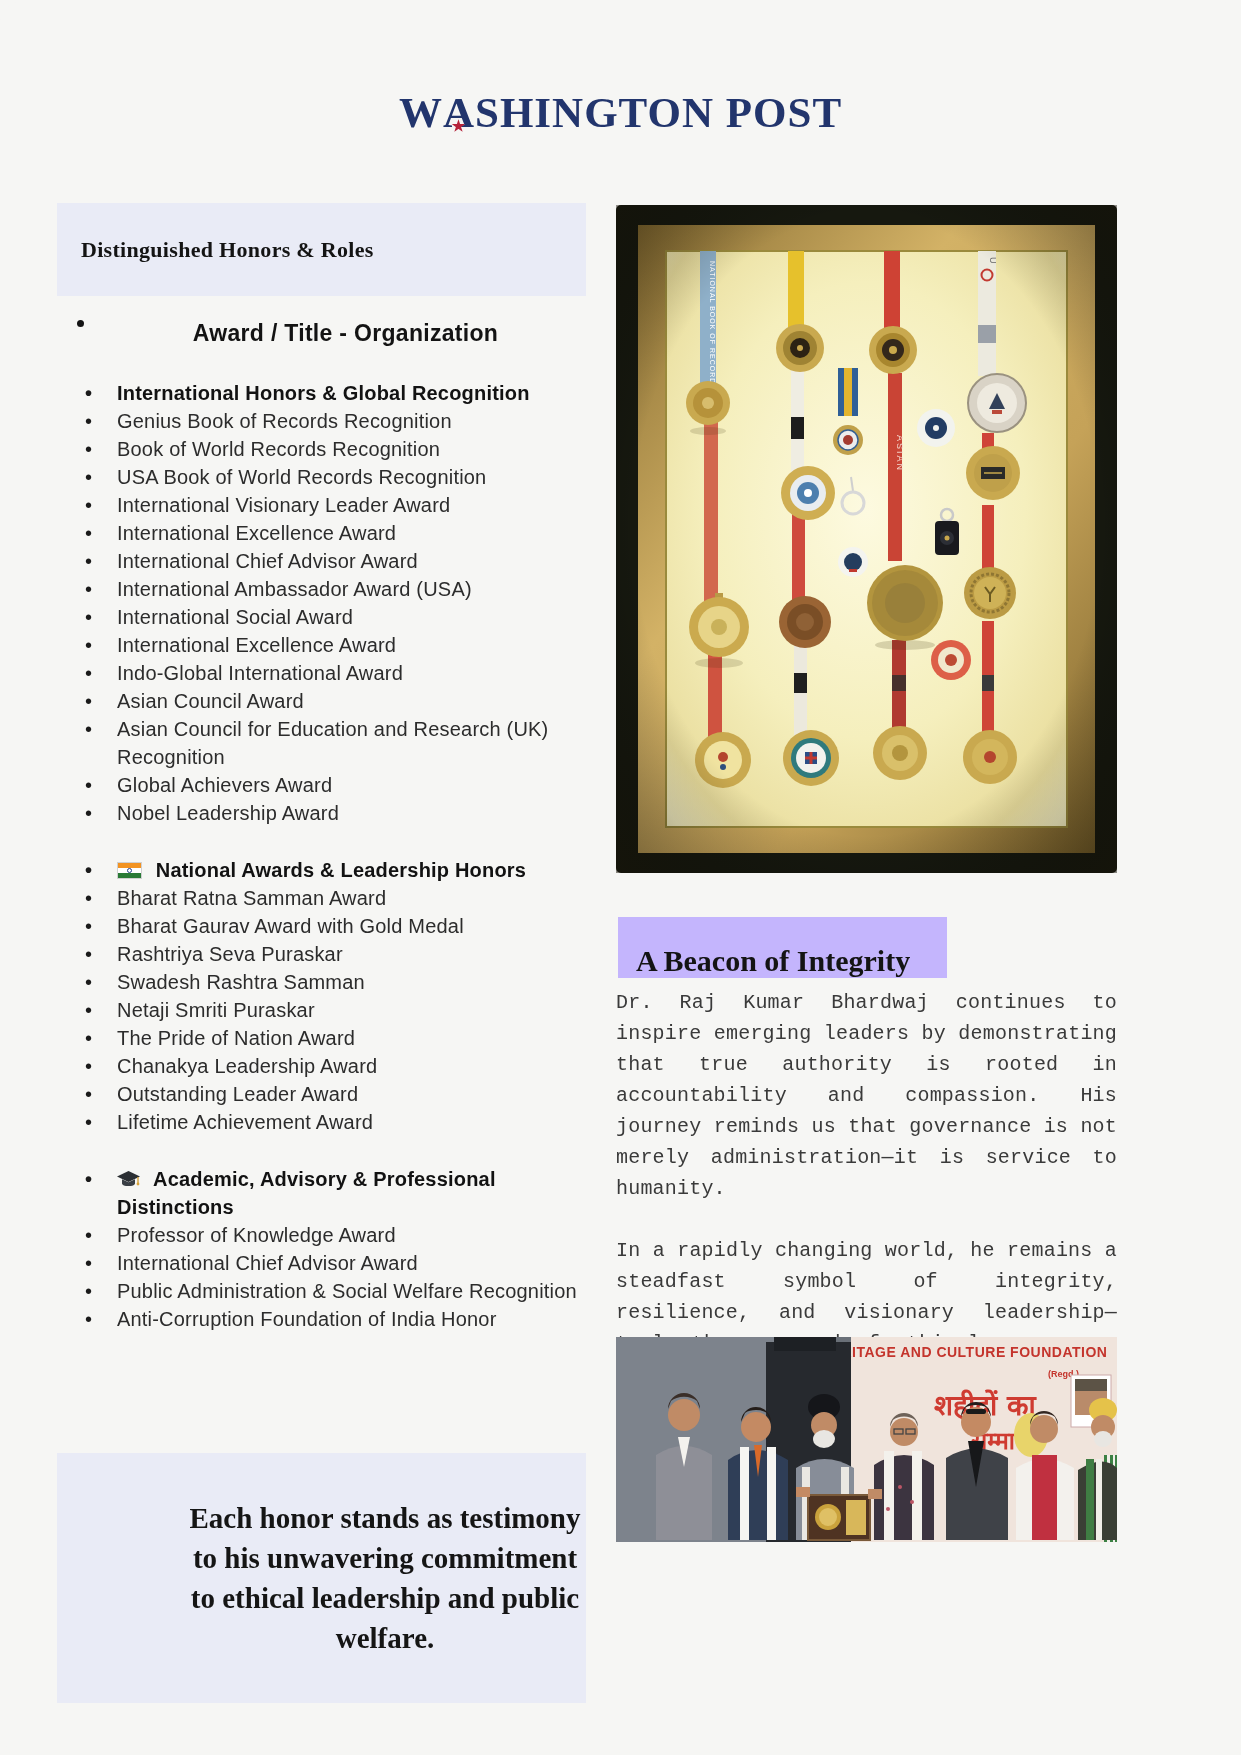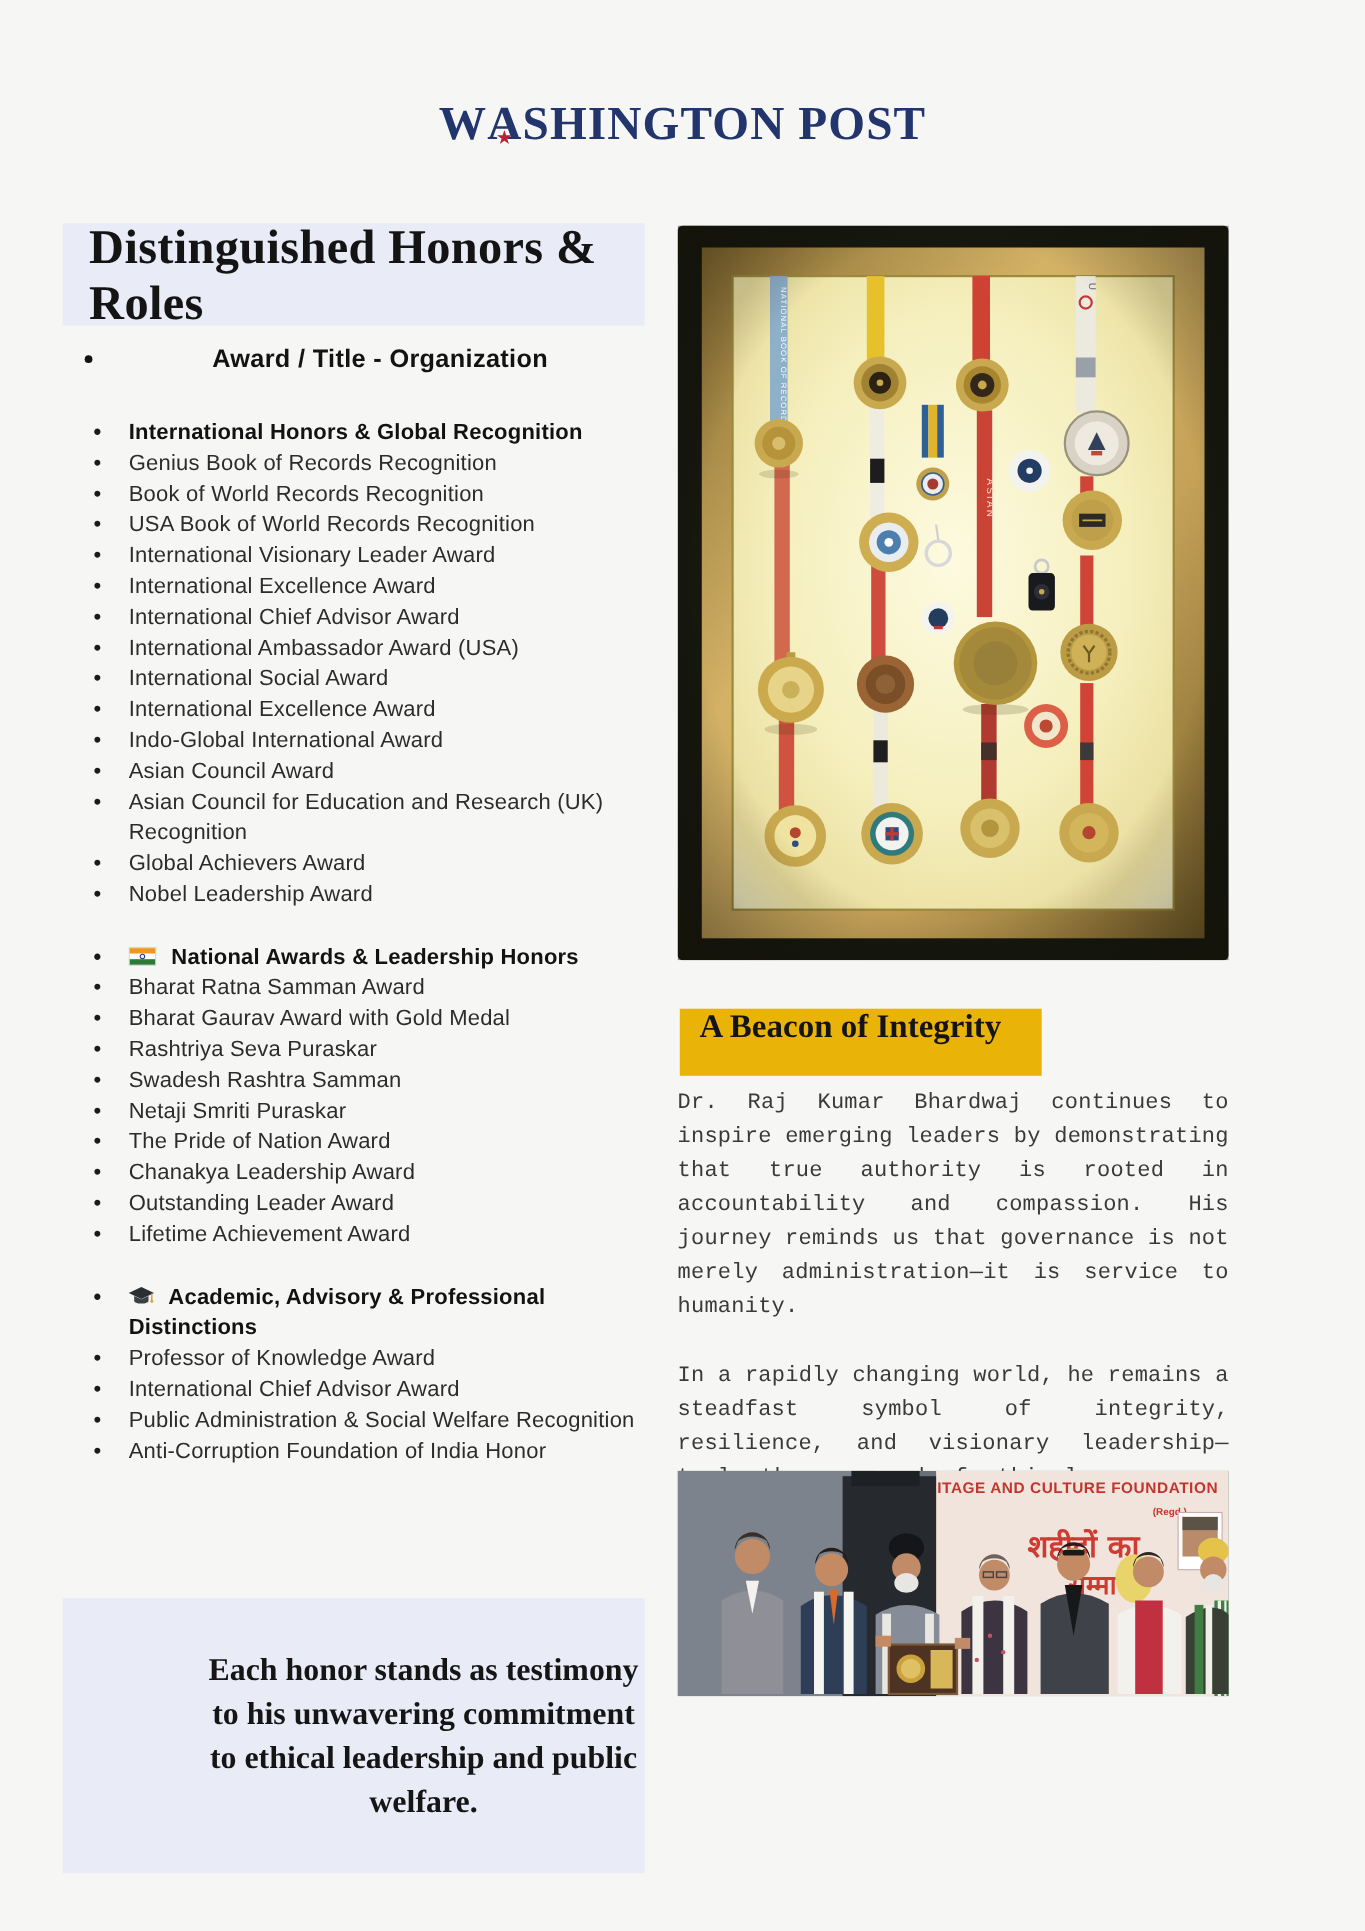--- a/index.html
+++ b/index.html
@@ -7,23 +7,23 @@
   .page{position:relative;width:1241px;height:1755px;margin:0 auto;background:#f6f6f4;overflow:hidden;border-radius:26px;}
 
   
   .masthead{position:absolute;top:88px;left:0;width:100%;text-align:center;}
   .logo{font-family:"Liberation Serif",serif;font-weight:bold;font-size:43px;color:#22356d;letter-spacing:1px;display:inline-block;}
   .logo .logo-A{position:relative;display:inline-block;}
   .logo .logo-A .star{position:absolute;left:50%;bottom:3px;transform:translateX(-50%);color:#b5223a;font-size:15px;font-style:normal;line-height:1;}
 
   
   .honors-title-box{position:absolute;left:57px;top:203px;width:529px;height:93px;background:#e9ebf6;display:flex;align-items:center;}
-  .honors-title-box h1{margin:0;padding-left:24px;font-family:"Liberation Serif",serif;font-size:44px;font-weight:bold;color:#141414;letter-spacing:.3px;}
-
-  .subtitle-row{position:absolute;left:57px;top:308px;width:529px;height:36px;display:flex;align-items:center;gap:21px;}
+  .honors-title-box h1{margin:0;padding-left:24px;font-family:"Liberation Serif",serif;font-size:22px;font-weight:bold;color:#141414;letter-spacing:.3px;}
+
+  .subtitle-row{position:absolute;left:57px;top:320px;width:529px;height:36px;display:flex;gap:21px;}
   .subtitle-row .bullet{width:7px;height:7px;border-radius:50%;background:#131313;margin-left:20px;flex:0 0 auto;}
   .subtitle-row h2{margin:0;flex:1;text-align:center;font-size:23px;font-weight:bold;color:#131313;letter-spacing:.3px;}
 
   .honors-list{position:absolute;left:57px;top:379px;width:529px;color:#2c2c2c;}
   .honors-list ul{list-style:none;margin:0;padding:0;}
   .honors-list ul.group{margin:0;}
   .honors-list ul.group + ul.group{margin-top:29px;}
   .honors-list li{position:relative;padding-left:60px;font-size:20px;line-height:28px;letter-spacing:.2px;}
   .honors-list li::before{content:"\2022";position:absolute;left:28px;top:0;font-size:20px;line-height:28px;color:#1a1a1a;}
   .honors-list li.group-header{font-weight:bold;color:#121212;}
@@ -33,21 +33,21 @@
   .flag-icon .f2{background:#ffffff;}
   .flag-icon .f3{background:#2a7a36;}
   .flag-icon .chakra{position:absolute;left:50%;top:50%;width:5px;height:5px;margin:-2.5px 0 0 -2.5px;border-radius:50%;border:1px solid #27408b;box-sizing:border-box;}
   .cap-icon{display:inline-block;vertical-align:-2px;margin-right:8px;}
 
   .quote-box{position:absolute;left:57px;top:1453px;width:529px;height:250px;background:#e9ebf6;display:flex;align-items:center;justify-content:flex-end;}
   .quote-box .quote{width:402px;text-align:center;font-family:"Liberation Serif",serif;font-weight:bold;font-size:29px;line-height:40px;color:#151515;}
 
   
   .medal-photo{position:absolute;left:616px;top:205px;width:501px;height:668px;}
-  .beacon-title-box{position:absolute;left:618px;top:917px;width:329px;height:61px;background:#eab308;display:flex;align-items:flex-start;}
+  .beacon-title-box{position:absolute;left:618px;top:917px;width:329px;height:61px;background:#c4b5fd;display:flex;align-items:flex-end;}
   .beacon-title-box h2{margin:0;padding-left:18px;font-family:"Liberation Serif",serif;font-size:30px;font-weight:bold;color:#141414;}
   .beacon-text{position:absolute;left:616px;top:987px;width:501px;color:#3a3a3a;font-family:Liberation Mono, monospace;}
   .beacon-text p{margin:0 0 31px 0;font-size:20px;line-height:31px;text-align:justify;letter-spacing:.2px;}
   .ceremony-photo{position:absolute;left:616px;top:1337px;width:501px;height:205px;}
   svg{display:block;}
 </style>
 </head>
 <body>
 
 <div class="page">

